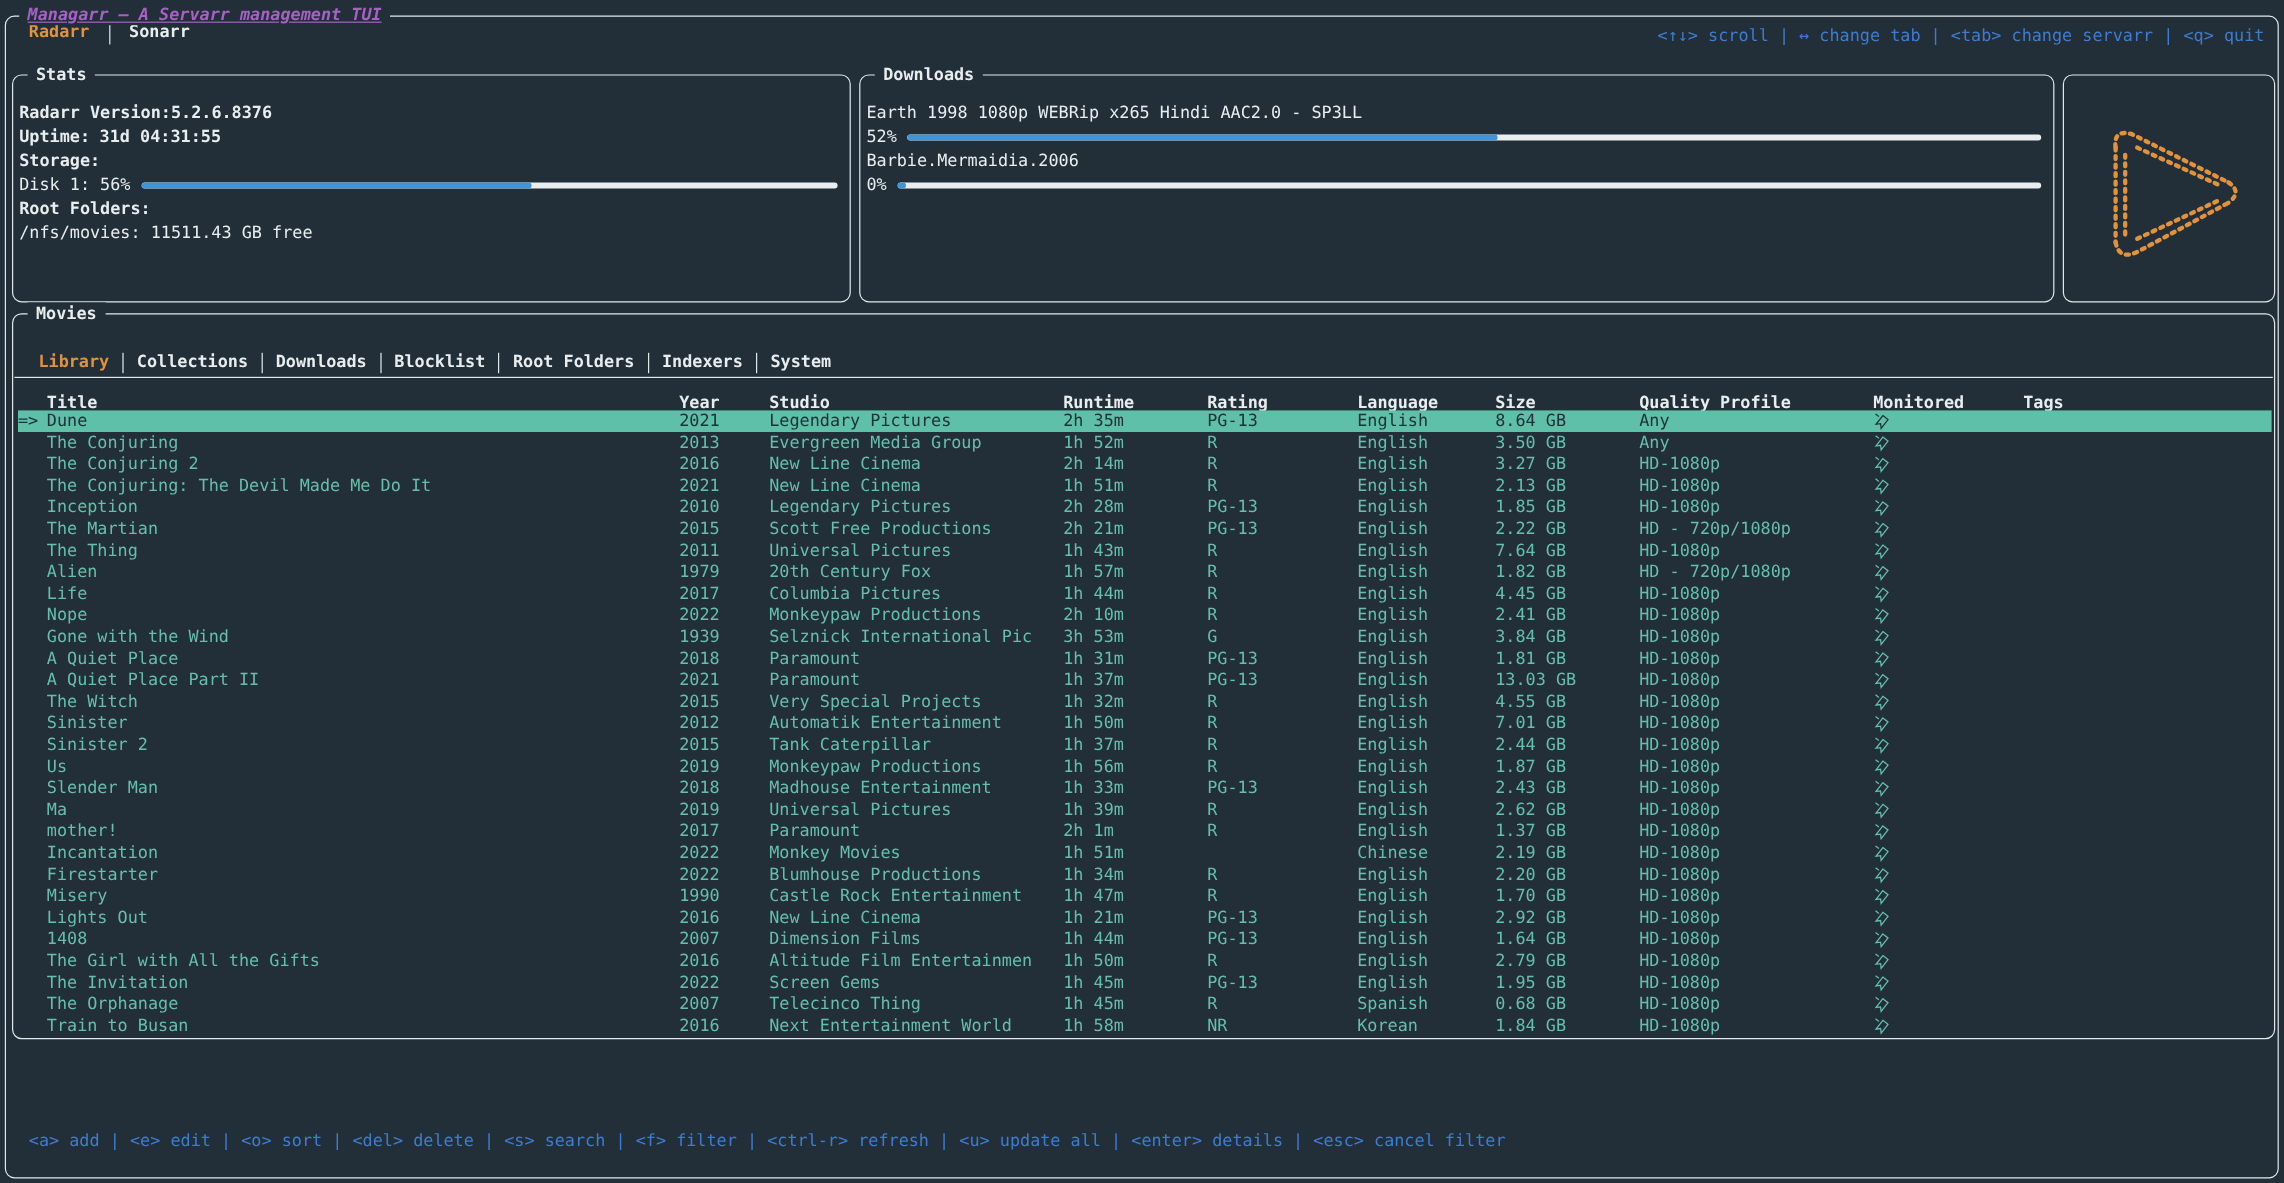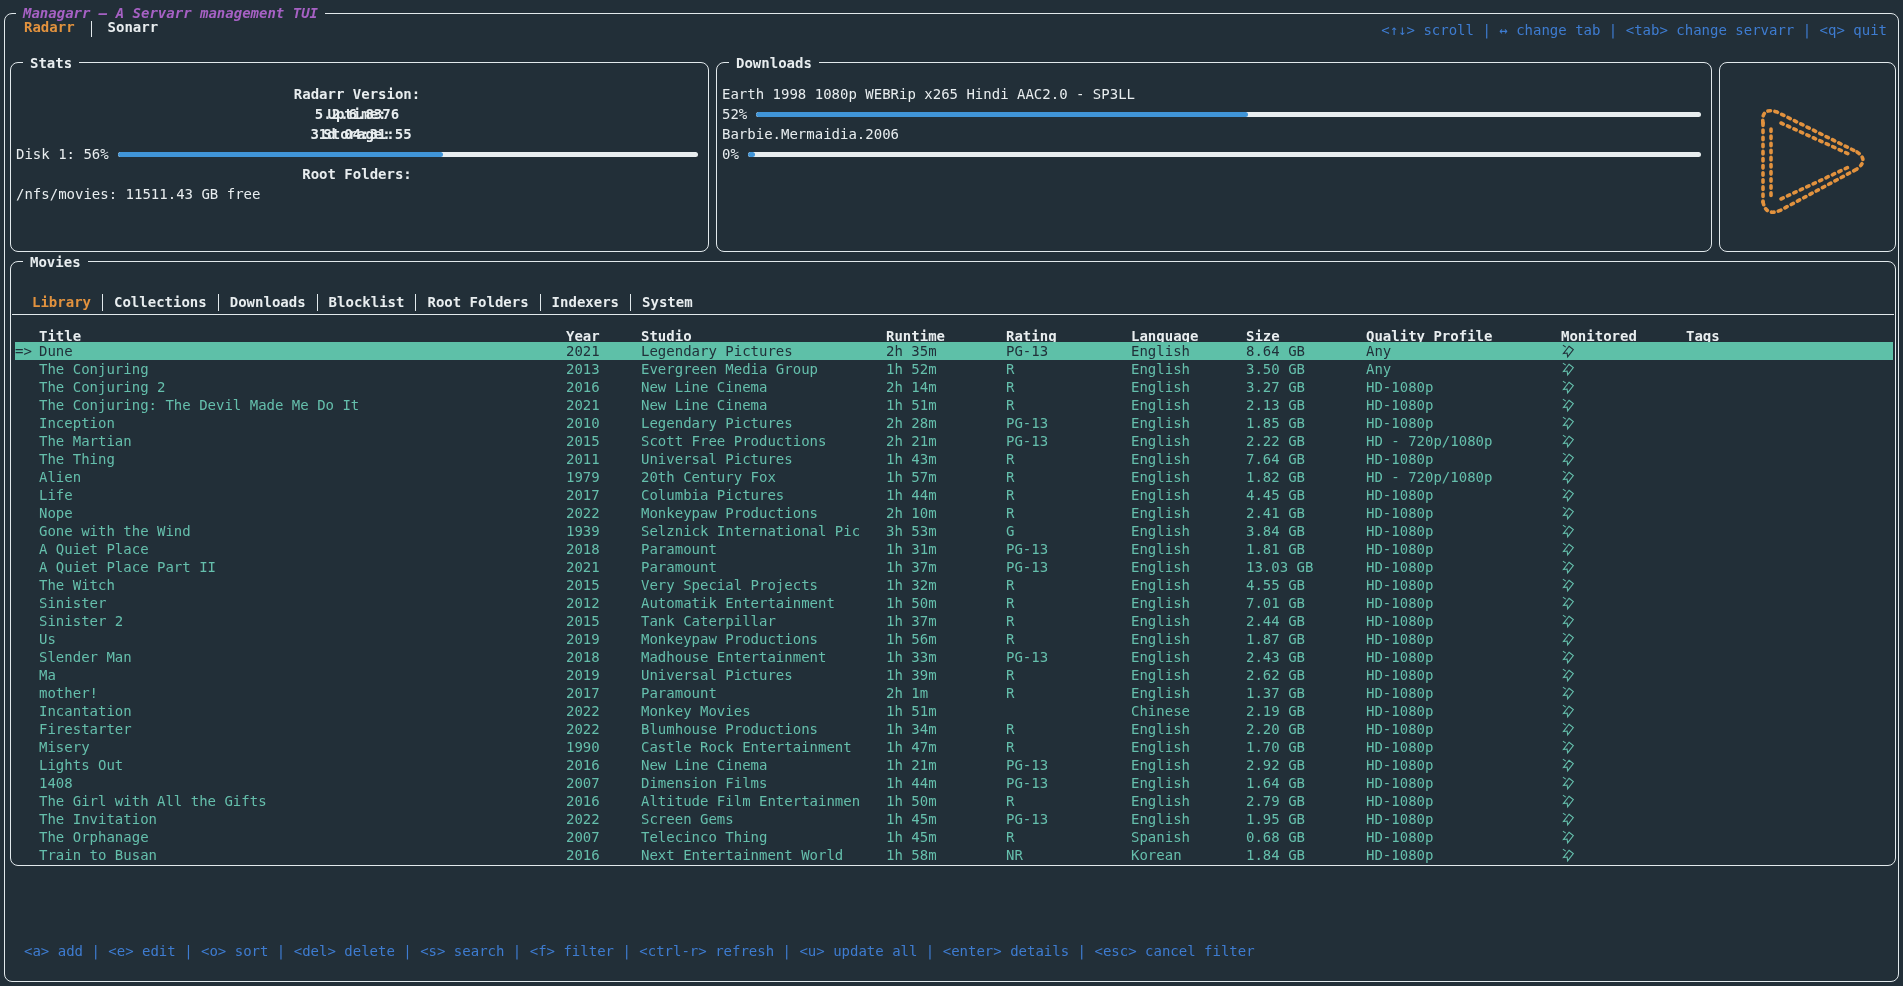--- a/index.html
+++ b/index.html
@@ -10,36 +10,36 @@
   *{margin:0;padding:0;box-sizing:border-box;}
   html,body{width:1903px;height:986px;overflow:hidden;}
   body{
     background:var(--bg);
     font-family:"DejaVu Sans Mono","Liberation Mono",monospace;
     font-size:14px; color:var(--white); position:relative;
   }
   .app-frame{position:absolute;left:4px;top:13px;right:4px;bottom:4px;
     border:1px solid var(--border);border-radius:8px;pointer-events:none;}
   .app-title{position:absolute;left:16px;top:5px;padding:0 7px;background:var(--bg);
-    color:var(--purple);font-weight:bold;font-style:italic;z-index:3;}
+    color:var(--purple);font-weight:bold;font-style:italic;z-index:3;text-decoration:underline;}
   .servarr-tabs{position:absolute;left:14px;top:19px;display:flex;align-items:flex-start;height:22px;z-index:2;}
   .servarr-tabs .stab{font-weight:bold;padding:0 10px;cursor:default;}
   .servarr-tabs .stab.active{color:var(--orange);}
   .vsep{width:1px;height:18px;background:var(--border);margin:0 6px;}
   .top-help{position:absolute;right:16px;top:22px;color:var(--blue);z-index:2;}
 
   .panel{position:absolute;border:1px solid var(--border);border-radius:8px;background:var(--bg);}
   .panel-title{position:absolute;top:-10px;left:12px;background:var(--bg);
     padding:0 7px;font-weight:bold;color:var(--white);line-height:20px;}
   .stats-panel{left:10px;top:62px;width:699px;height:190px;}
   .downloads-panel{left:716px;top:62px;width:996px;height:190px;}
   .logo-panel{left:1719px;top:62px;width:177px;height:190px;display:flex;align-items:center;justify-content:center;}
   .panel-body{position:absolute;top:21px;left:5px;right:10px;}
   .line{height:20px;line-height:20px;white-space:pre;display:flex;align-items:center;}
-  .line.bold{font-weight:bold;flex-direction:column;}
+  .line.bold{font-weight:bold;}
   .lbl-gap{}
   .lbl-gap1{margin-left:8px;}
   .gauge-line{display:flex;align-items:center;}
   .gauge{flex:1;height:5px;margin-left:9px;background:var(--gaugetrack);border-radius:3px;position:relative;overflow:hidden;}
   .gauge-fill{position:absolute;left:0;top:0;bottom:0;background:var(--gaugeblue);border-radius:3px;}
 
   .movies-panel{left:10px;top:261px;width:1886px;height:605px;}
   .movie-tabs{position:absolute;top:30px;left:10px;display:flex;align-items:center;height:20px;}
   .mtab{font-weight:bold;padding:0 11px;cursor:default;}
   .mtab.active{color:var(--orange);}

